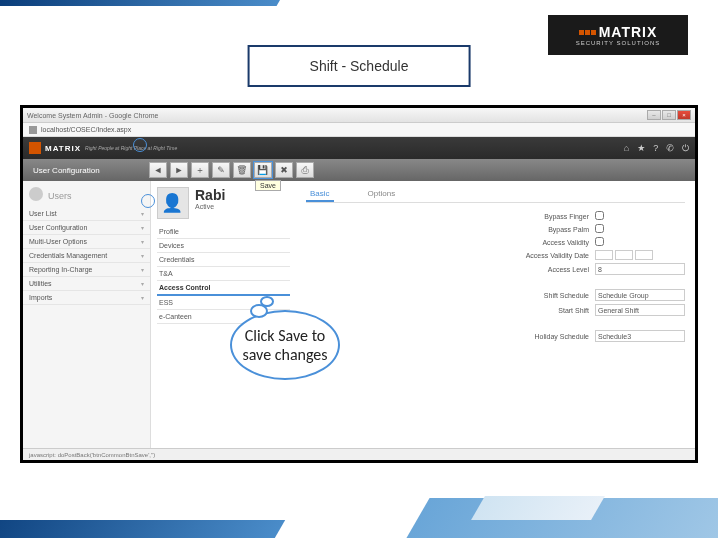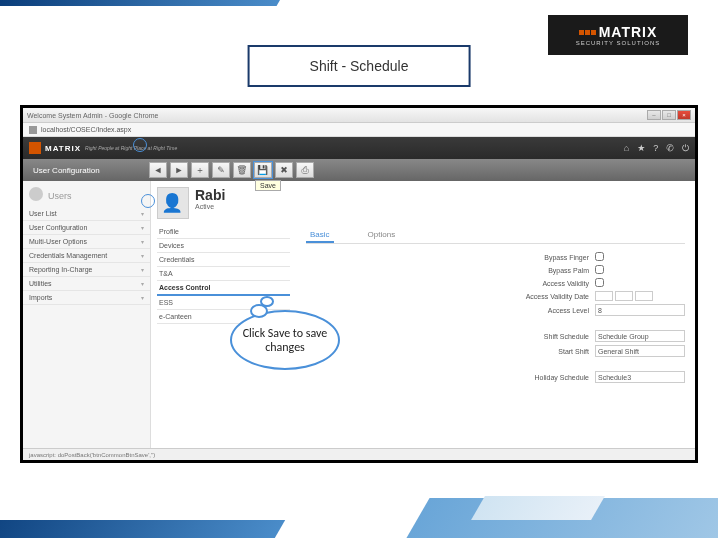--- a/index.html
+++ b/index.html
@@ -58,36 +58,36 @@
   .user-avatar { width: 32px; height: 32px; background: #e5e5e5; border: 1px solid #ccc; display: flex; align-items: center; justify-content: center; color: #bbb; font-size: 18px; }
   .user-info { font-size: 7px; color: #666; }
   .user-info .name { font-weight: bold; color: #333; font-size: 14px; }
   
   .section-list { list-style: none; }
   .section-list li { font-size: 7px; color: #555; padding: 3px 2px; border-bottom: 1px solid #e5e5e5; }
   .section-list li.active { color: #333; font-weight: bold; border-bottom: 2px solid #4a90d9; }
   
   .main-right { flex: 1; padding: 6px 10px; position: relative; }
   .tabs { display: flex; gap: 30px; font-size: 8px; color: #888; border-bottom: 1px solid #ddd; margin-bottom: 8px; }
-  .tabs span { padding: 2px 4px; margin-top: 41px; }
+  .tabs span { padding: 2px 4px; }
   .tabs .active { color: #4a90d9; border-bottom: 2px solid #4a90d9; }
   
   .form-row { display: flex; align-items: center; justify-content: flex-end; margin: 3px 0; font-size: 7px; color: #555; }
   .form-row label { margin-right: 6px; }
   .form-row .ctrl { width: 90px; }
   .form-row input[type=checkbox] { width: 9px; height: 9px; }
   .form-row .date { display: flex; gap: 2px; }
   .form-row .date span { width: 18px; height: 10px; border: 1px solid #ccc; background: #fff; }
   .form-row select, .form-row .select { height: 12px; border: 1px solid #ccc; font-size: 7px; width: 90px; background: #fff; padding: 0 2px; display: flex; align-items: center; }
   
   .circle-annot { position: absolute; border: 1.5px solid #4a90d9; border-radius: 50%; background: transparent; }
   .circle1 { width: 14px; height: 14px; }
   .circle2 { width: 14px; height: 14px; }
   
-  .callout { position: absolute; left: 230px; top: 310px; width: 110px; background: #fff; border: 2px solid #4a90d9; border-radius: 50%; padding: 14px 8px; text-align: center; font-family: Calibri, sans-serif; font-size: 12px; color: #222; }
+  .callout { position: absolute; left: 230px; top: 310px; width: 110px; background: #fff; border: 2px solid #4a90d9; border-radius: 50%; padding: 14px 8px; text-align: center; font-family: Calibri, sans-serif; font-size: 16px; color: #222; }
   .callout::before, .callout::after { content: ''; position: absolute; border: 2px solid #4a90d9; border-radius: 50%; background: #fff; }
   .callout::before { width: 14px; height: 10px; top: -8px; left: 18px; }
   .callout::after { width: 10px; height: 7px; top: -16px; left: 28px; }
   
   .statusbar { position: absolute; bottom: 0; left: 0; right: 0; height: 12px; background: #f0f0f0; border-top: 1px solid #ccc; font-size: 6px; color: #777; padding: 0 6px; display: flex; align-items: center; }
   
   
   .footer-dec { position: absolute; bottom: 0; left: 0; right: 0; height: 60px; pointer-events: none; overflow: hidden; }
   .footer-dec .bar { position: absolute; bottom: 0; height: 30px; transform: skewX(-30deg); }
   .footer-dec .b1 { left: -40px; width: 320px; background: linear-gradient(90deg,#0a3d7a,#4a8cc9); bottom: 0; height: 18px; }

